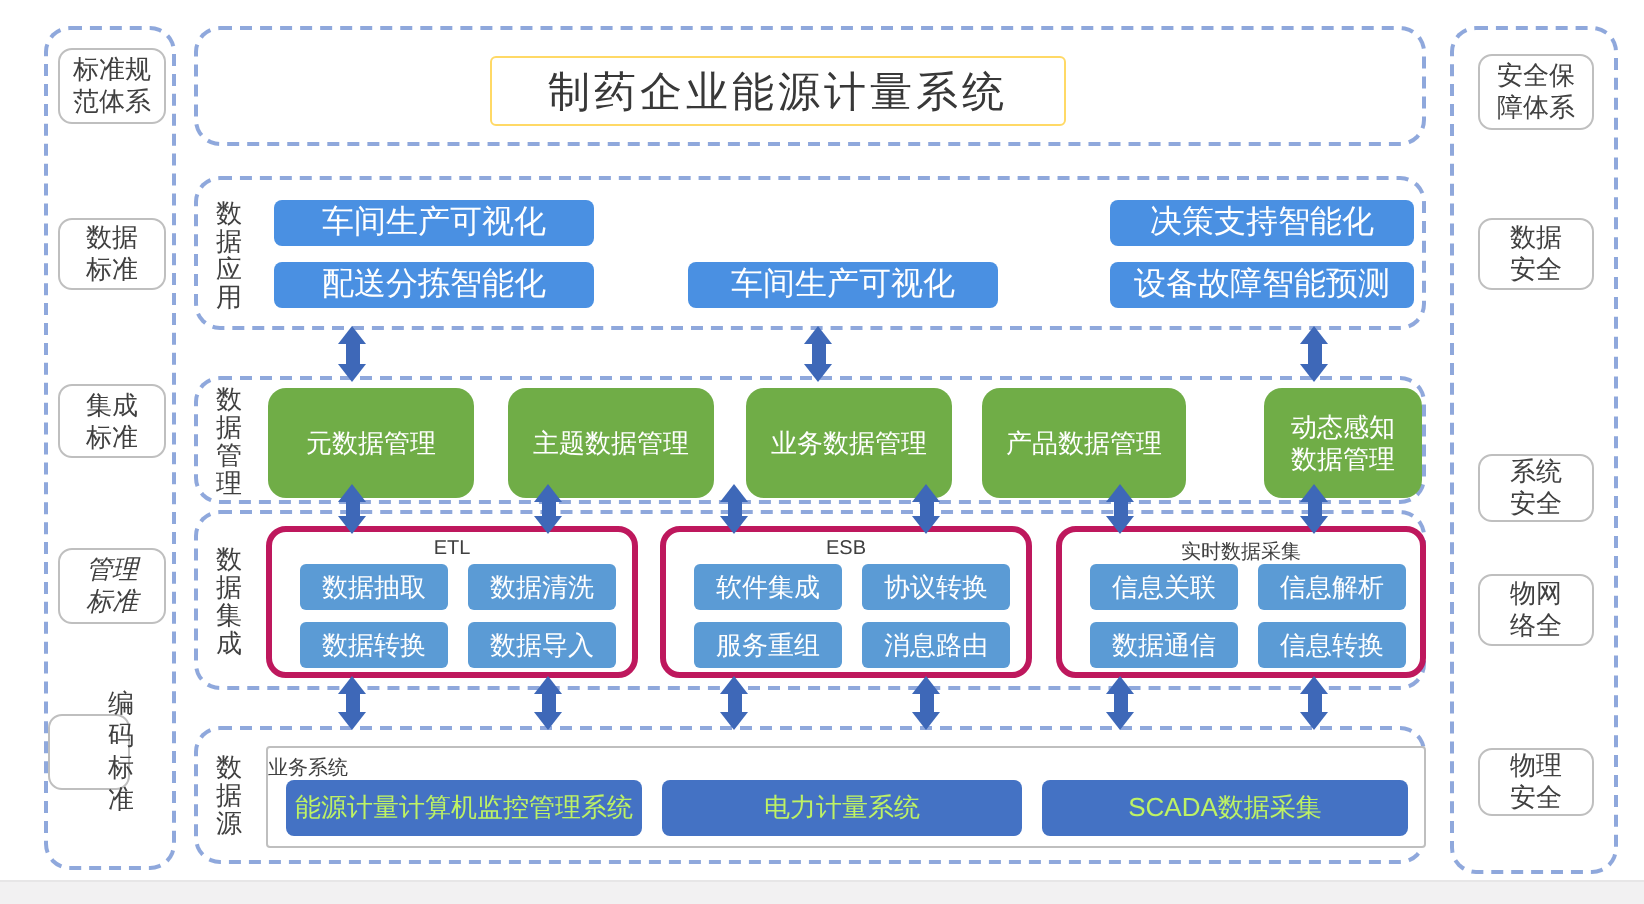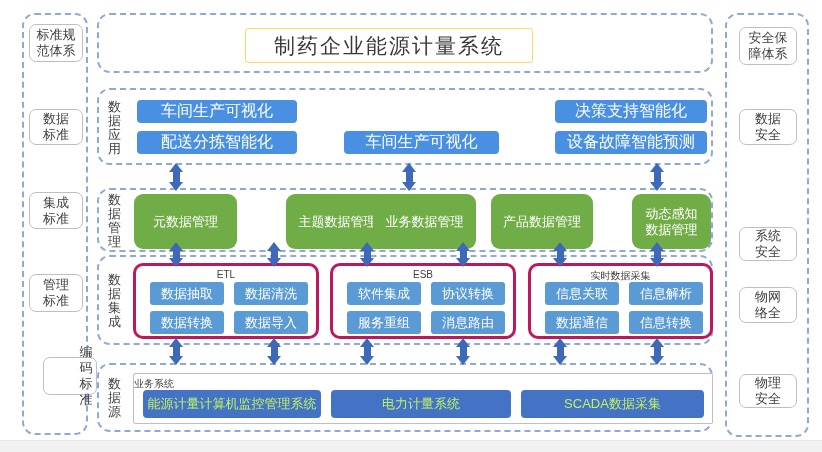--- a/index.html
+++ b/index.html
@@ -55,23 +55,23 @@
 
 <div id="canvas">
 
   <div class="dash-box" style="left:22px;top:13px;width:66px;height:422px;">
     <div class="side-item" style="left:5px;top:9px;width:54px;height:38px;">标准规
 范体系</div>
     <div class="side-item" style="left:5px;top:94px;width:54px;height:36px;">数据
 标准</div>
     <div class="side-item" style="left:5px;top:177px;width:54px;height:37px;">集成
 标准</div>
-    <div class="side-item" style="left:5px;top:259px;width:54px;height:38px;">管理
+    <div class="side-item" style="left:5px;top:259px;width:54px;height:38px;font-style:italic;">管理
 标准</div>
-    <div class="side-item" style="left:19px;top:342px;width:54px;height:38px;padding-left:32px;">编码
+    <div class="side-item" style="left:0;top:342px;width:41px;height:38px;padding-left:32px;">编码
 标准</div>
   </div>
 
   <div class="dash-box" style="left:725px;top:13px;width:84px;height:424px;">
     <div class="side-item" style="left:12px;top:12px;width:58px;height:38px;">安全保
 障体系</div>
     <div class="side-item" style="left:12px;top:94px;width:58px;height:36px;">数据
 安全</div>
     <div class="side-item" style="left:12px;top:187px;width:58px;height:34px;margin-top:25px;">系统
 安全</div>
@@ -90,21 +90,21 @@
     <div class="app-box" style="left:38px;top:10px;width:160px;height:23px;">车间生产可视化</div>
     <div class="app-box" style="left:38px;top:41px;width:160px;height:23px;">配送分拣智能化</div>
     <div class="app-box" style="left:456px;top:10px;width:152px;height:23px;">决策支持智能化</div>
     <div class="app-box" style="left:245px;top:41px;width:155px;height:23px;">车间生产可视化</div>
     <div class="app-box" style="left:456px;top:41px;width:152px;height:23px;">设备故障智能预测</div>
   </div>
 
   <div class="dash-box" style="left:97px;top:188px;width:616px;height:64px;">
     <div class="vlabel" style="left:7px;top:3px;">数据管理</div>
     <div class="green-box" style="left:35px;top:4px;width:103px;height:55px;">元数据管理</div>
-    <div class="green-box" style="left:155px;top:4px;width:103px;height:55px;margin-left:32px;">主题数据管理</div>
+    <div class="green-box" style="left:155px;top:4px;width:103px;height:55px;">主题数据管理</div>
     <div class="green-box" style="left:274px;top:4px;width:103px;height:55px;">业务数据管理</div>
     <div class="green-box" style="left:392px;top:4px;width:102px;height:55px;">产品数据管理</div>
     <div class="green-box" style="left:533px;top:4px;width:79px;height:55px;">动态感知数据管理</div>
   </div>
 
   <div class="dash-box" style="left:97px;top:255px;width:616px;height:90px;">
     <div class="vlabel" style="left:7px;top:16px;">数据集成</div>
 
     <div class="int-group" style="left:34px;top:6px;width:186px;height:76px;">
       <div class="int-group-label">ETL</div>

